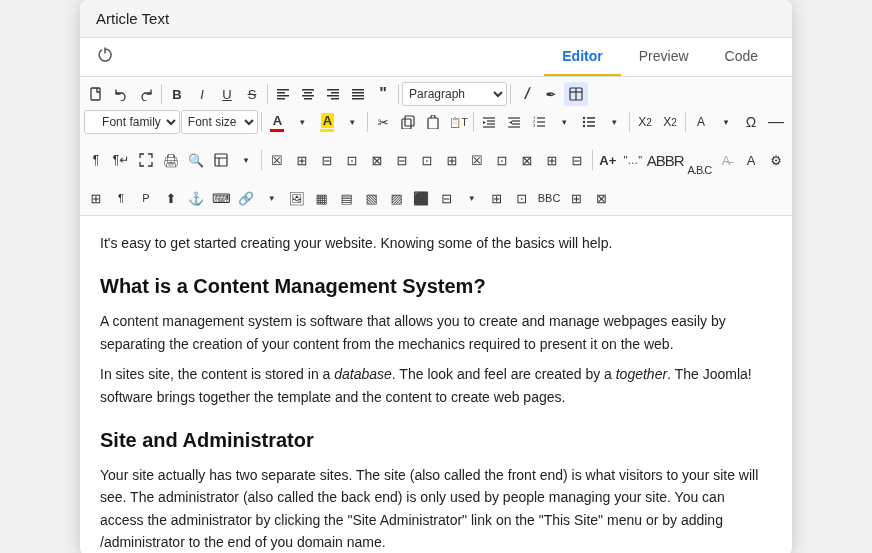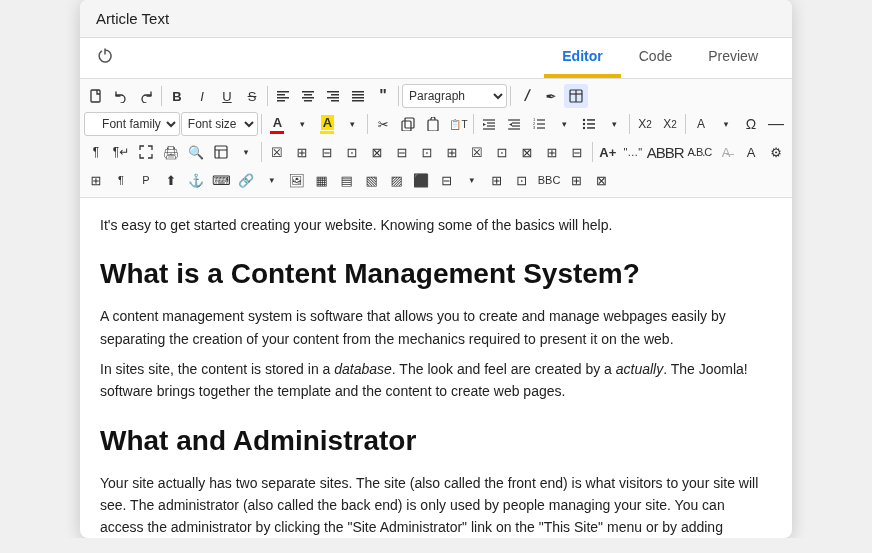--- a/index.html
+++ b/index.html
@@ -4,34 +4,34 @@
   <style>
     * { box-sizing: border-box; margin: 0; padding: 0; }
     body { font-family: -apple-system, BlinkMacSystemFont, 'Segoe UI', Helvetica, Arial, sans-serif; background: #f0f0f0; display: flex; justify-content: center; align-items: flex-start; }
     .window { width: 712px; background: #fff; border-radius: 8px; box-shadow: 0 2px 16px rgba(0,0,0,0.18); overflow: hidden; }
     .title-bar { background: #f5f5f5; padding: 10px 16px; border-bottom: 1px solid #ddd; display: flex; align-items: center; gap: 8px; }
     .title-bar-title { font-size: 15px; font-weight: 500; color: #222; }
     .tabs-bar { display: flex; align-items: center; justify-content: space-between; background: #fff; border-bottom: 1px solid #ddd; padding: 0 16px; }
     .power-icon { padding: 8px 0; }
     .tabs { display: flex; gap: 0; }
     .tab { padding: 10px 18px; font-size: 14px; cursor: pointer; color: #555; border-bottom: 2px solid transparent; }
-    .tab.active { color: #1a73e8; border-bottom: 4px solid #eab308; font-weight: 600; }
+    .tab.active { color: #1a73e8; border-bottom: 2px solid #eab308; font-weight: 600; }
     .toolbar { background: #fafafa; border-bottom: 1px solid #e0e0e0; padding: 3px 4px; }
     .toolbar-row { display: flex; align-items: center; flex-wrap: nowrap; gap: 1px; padding: 2px 0; }
     .tb-btn { display: inline-flex; align-items: center; justify-content: center; min-width: 24px; height: 24px; padding: 2px 3px; border-radius: 3px; cursor: pointer; font-size: 13px; color: #333; border: none; background: transparent; white-space: nowrap; }
     .tb-btn.bold { font-weight: bold; }
     .tb-btn.italic { font-style: italic; }
     .tb-btn.underline { text-decoration: underline; }
     .tb-btn.strikethrough { text-decoration: line-through; }
     .tb-btn.active { background: #e0e8ff; }
     .tb-select { height: 24px; font-size: 12px; border: 1px solid #ccc; border-radius: 3px; background: #fff; cursor: pointer; padding: 0 2px; color: #333; }
     .divider { width: 1px; height: 20px; background: #ccc; margin: 0 2px; }
     .editor-area { padding: 16px 20px; min-height: 330px; font-size: 14px; line-height: 1.6; color: #222; overflow-y: auto; max-height: 340px; }
     .editor-area p { margin-bottom: 8px; }
-    .editor-area h2 { font-size: 28px; font-weight: bold; margin: 16px 0 8px; color: #111; }
+    .editor-area h2 { font-size: 20px; font-weight: bold; margin: 16px 0 8px; color: #111; }
     .editor-area .italic-text { font-style: italic; }
     .font-color-btn { display: flex; flex-direction: column; align-items: center; }
     .font-color-line { height: 3px; background: #e00; width: 14px; margin-top: 1px; }
     .highlight-line { height: 3px; background: #ffe000; width: 14px; margin-top: 1px; }
     .tb-btn svg { width: 14px; height: 14px; }
   </style>
 </head>
 <body>
 
 <div class="window">
@@ -41,22 +41,22 @@
   </div>
 
   <div class="tabs-bar">
     <div class="power-icon">
       <svg width="18" height="18" viewBox="0 0 18 18" fill="none">
         <path d="M9 2v5M5.5 4.2A6 6 0 1 0 9 3" stroke="#555" stroke-width="1.5" stroke-linecap="round" fill="none"></path>
       </svg>
     </div>
     <div class="tabs">
       <div class="tab active">Editor</div>
+      <div class="tab">Preview</div>
       <div class="tab">Code</div>
-      <div class="tab">Preview</div>
     </div>
   </div>
 
   <div class="toolbar">
     <div class="toolbar-row">
 
       <button class="tb-btn">
         <svg viewBox="0 0 14 14" fill="none" stroke="#333" stroke-width="1.3">
             <rect x="2" y="1" width="9" height="12" rx="1"></rect>
             <path d="M8 1v4h3"></path>
@@ -284,21 +284,21 @@
       <button class="tb-btn">⊞</button>
       <button class="tb-btn">☒</button>
       <button class="tb-btn">⊡</button>
       <button class="tb-btn">⊠</button>
       <button class="tb-btn">⊞</button>
       <button class="tb-btn">⊟</button>
       <div class="divider"></div>
       <button class="tb-btn" style="font-weight:bold;font-size:13px;">A+</button>
       <button class="tb-btn" style="font-size:11px;">"…"</button>
       <button class="tb-btn" style="font-size:15px;letter-spacing:-1px;text-align:center;">ABBR</button>
-      <button class="tb-btn" style="font-size:11px;letter-spacing:-1px;">A.B.C</button>
+      <button class="tb-btn" style="font-size:11px;letter-spacing:-1px;margin-top:20px;">A.B.C</button>
       <button class="tb-btn" style="font-size:13px;color:#aaa;">A̶</button>
       <button class="tb-btn" style="font-size:13px;color:#333;">A</button>
 
       <button class="tb-btn">⚙</button>
     </div>
 
     <div class="toolbar-row">
       <button class="tb-btn">⊞</button>
       <button class="tb-btn" style="font-size:11px;">¶</button>
       <button class="tb-btn" style="font-size:11px;">P</button>
@@ -321,19 +321,19 @@
       <button class="tb-btn">⊞</button>
       <button class="tb-btn">⊠</button>
     </div>
   </div>
 
   <div class="editor-area">
     <p>It's easy to get started creating your website. Knowing some of the basics will help.</p>
     <h2>What is a Content Management System?</h2>
     <p>A content management system is software that allows you to create and manage webpages easily by separating the creation of your content from the mechanics required to present it on the web.</p>
     <p>
-      <span>In sites site, the content is stored in a </span><span class="italic-text">database</span><span>. The look and feel are created by a </span><span class="italic-text">actually</span><span>. The Joomla! software brings together the template and the content to create web pages.</span>
+      <span>In sites site, the content is stored in a </span><span class="italic-text">database</span><span>. The look and feel are created by a </span><span class="italic-text">together</span><span>. The Joomla! software brings together the template and the content to create web pages.</span>
     </p>
-    <h2>What and Administrator</h2>
+    <h2>Site and Administrator</h2>
     <p>Your site actually has two separate sites. The site (also called the front end) is what visitors to your site will see. The administrator (also called the back end) is only used by people managing your site. You can access the administrator by clicking the "Site Administrator" link on the "This Site" menu or by adding /administrator to the end of you domain name.</p>
 
   </div>
 </div>
 
 </body></html>

